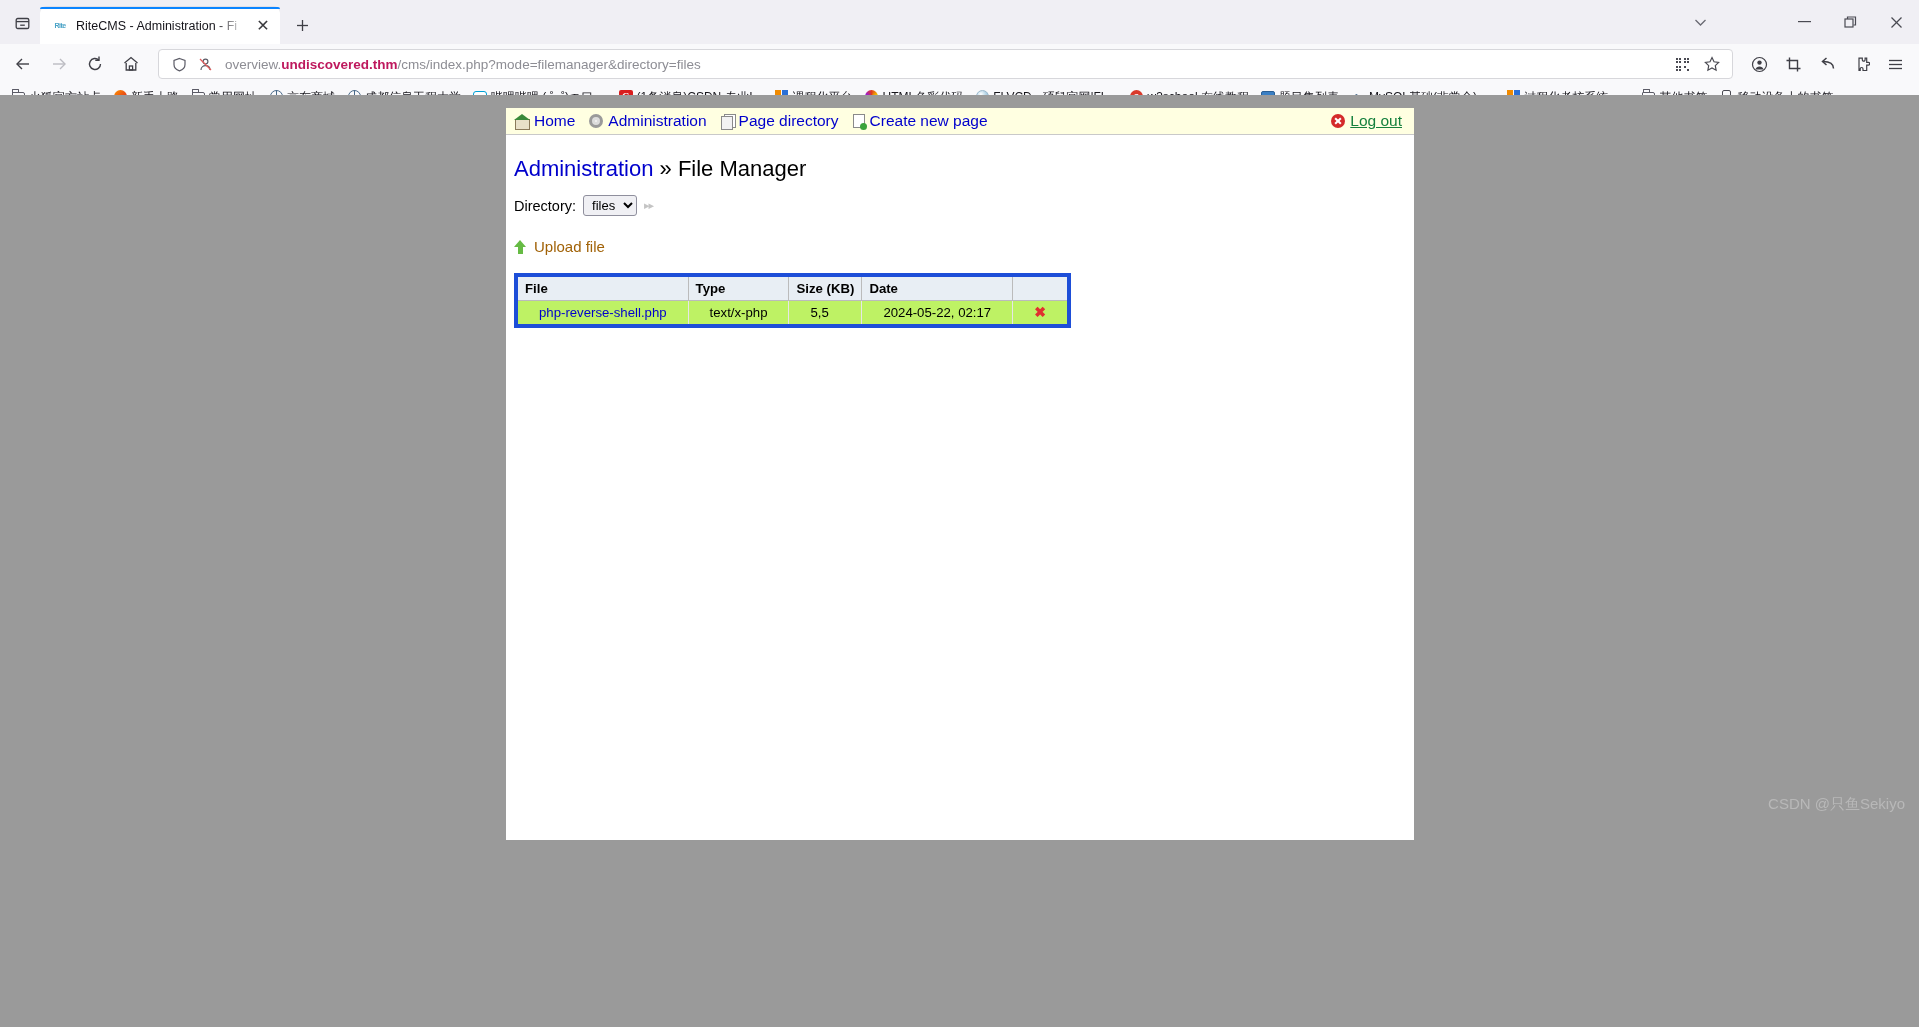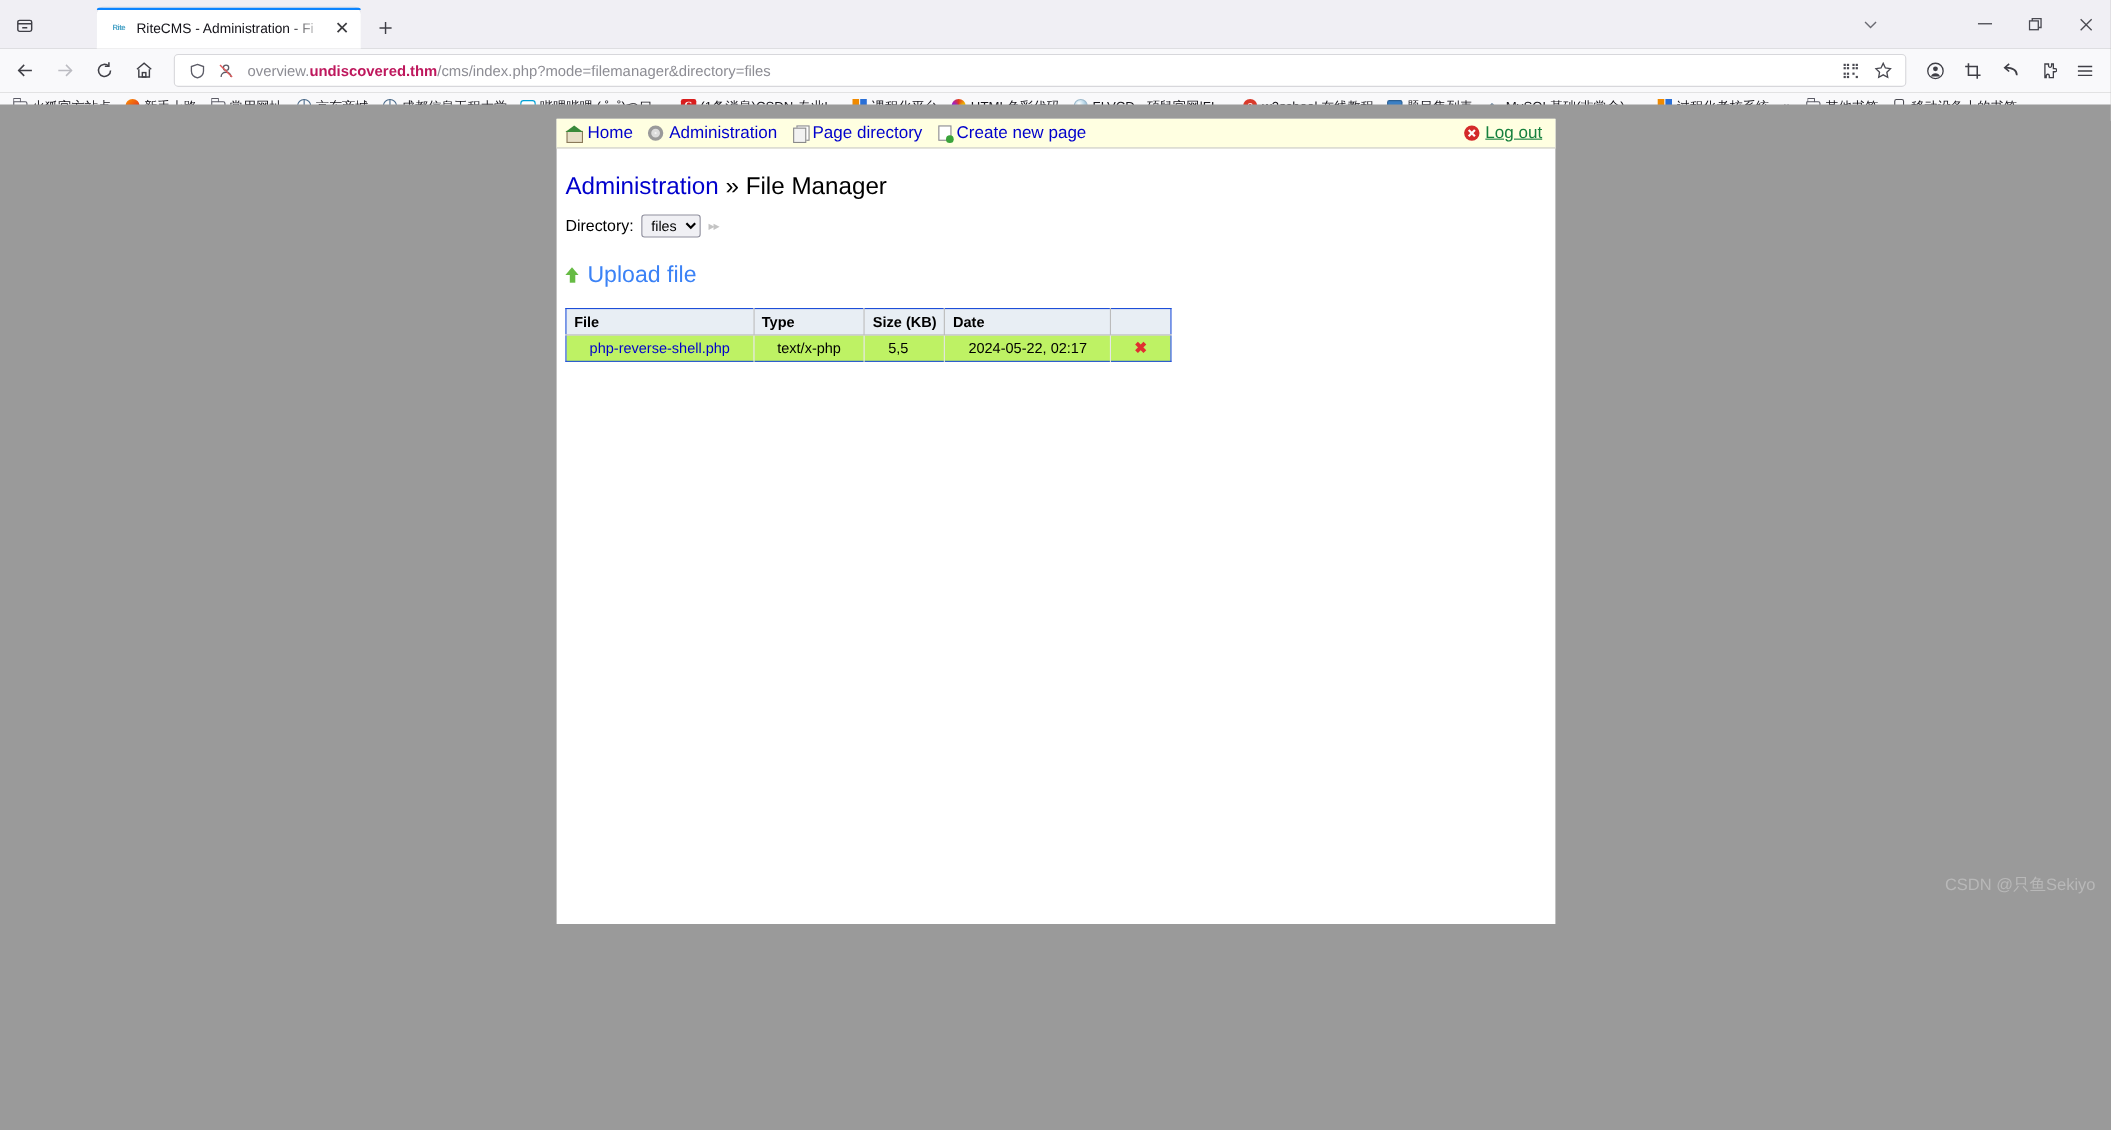--- a/index.html
+++ b/index.html
@@ -21,21 +21,20 @@
     width: 36px; height: 36px; margin-bottom: 3px;
     display: flex; align-items: center; justify-content: center;
   }
   .tab {
     height: 37px; min-width: 240px; max-width: 260px;
     background: #ffffff; border-radius: 6px 6px 0 0;
     display: flex; align-items: center; gap: 8px;
     padding: 0 8px 0 12px; margin-bottom: 0;
     box-shadow: 0 -1px 0 rgba(0,0,0,.06);
     position: relative;
-    margin-left: 48px;
   }
   .tab::before {
     content:""; position:absolute; top:0; left:0; right:0; height:2px;
     background:#0a84ff; border-radius:6px 6px 0 0;
   }
   .tab-favicon {
     width: 16px; height: 16px; flex: 0 0 16px;
     display:flex; align-items:center; justify-content:center;
     font-size: 7px; font-weight: bold; color:#4aa3c7;
     letter-spacing: -0.5px;
@@ -173,25 +172,25 @@
     font-size: 13px; padding: 1px 4px; height: 21px;
     border: 1px solid #8f8f9d; border-radius: 3px; background: #f0f0f4;
     min-width: 54px;
   }
   .dirarrows { color:#c4c4c4; font-size: 11px; letter-spacing:-1px; }
 
   .uploadrow { display:flex; align-items:center; gap: 7px; margin-bottom: 18px; }
   .i-upload { width:13px;height:14px;position:relative; }
   .i-upload::before{content:"";position:absolute;left:0;top:0;border-left:6.5px solid transparent;border-right:6.5px solid transparent;border-bottom:7px solid #66bb44;}
   .i-upload::after{content:"";position:absolute;left:4px;top:7px;width:5px;height:7px;background:#66bb44;}
-  .uploadlink { color:#3b82f6; font-size: 21px; }
+  .uploadlink { color:#a16207; font-size: 15px; }
 
   table.filetable {
     border-collapse: collapse;
-    border: 1px solid #1d4ed8;
+    border: 4px solid #1d4ed8;
     font-size: 13.2px;
   }
   table.filetable th {
     background: #e8eef4; text-align: left; font-weight: bold;
     padding: 4px 7px; border-right: 1px solid #bbbbbb; border-bottom:1px solid #bbbbbb;
     color: #000; white-space: nowrap;
   }
   table.filetable th:last-child { border-right: none; width: 24px;}
   table.filetable td {
     padding: 4px 21px; border-right: 1px solid #e6e6e6; color:#000; white-space: nowrap;

